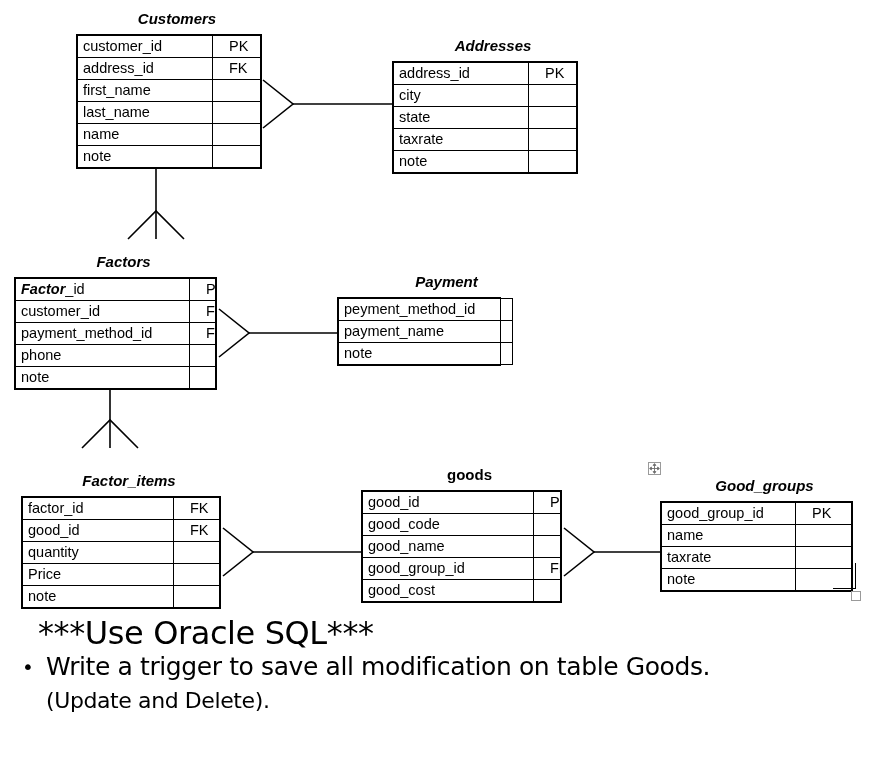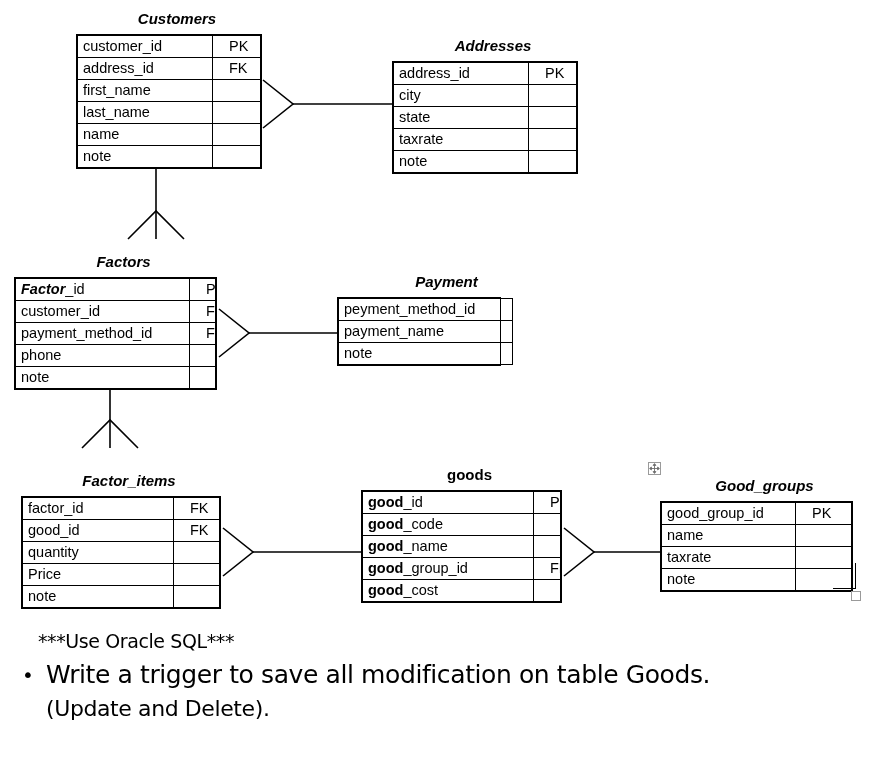--- a/index.html
+++ b/index.html
@@ -59,21 +59,21 @@
     white-space: nowrap;
     overflow: hidden;
     font-weight: normal;
     font-style: normal;
     vertical-align: middle;
   }
   .entity-box td.keycol {
     padding-left: 16px;
   }
   .entity-box td.attr b {
-    font-weight: bold;
+    font-weight: normal;
   }
   .entity-box td.attr i {
     font-weight: bold;
     font-style: italic;
     margin-top: 16px;
   }
 
   
   .conn {
     position: absolute;
@@ -116,25 +116,24 @@
 
   
   .notes {
     position: absolute;
     left: 22px;
     top: 616px;
     width: 840px;
   }
   .note-heading {
     font-family: "DejaVu Sans", sans-serif;
-    font-size: 19px;
+    font-size: 32px;
     line-height: 34px;
     letter-spacing: -0.4px;
     padding-left: 16px;
-    margin-top: 8px;
   }
   .note-bullet-row {
     display: flex;
     align-items: flex-start;
     font-family: "DejaVu Sans", sans-serif;
     font-size: 25px;
     line-height: 34px;
     letter-spacing: -0.4px;
   }
   .note-bullet-mark {

